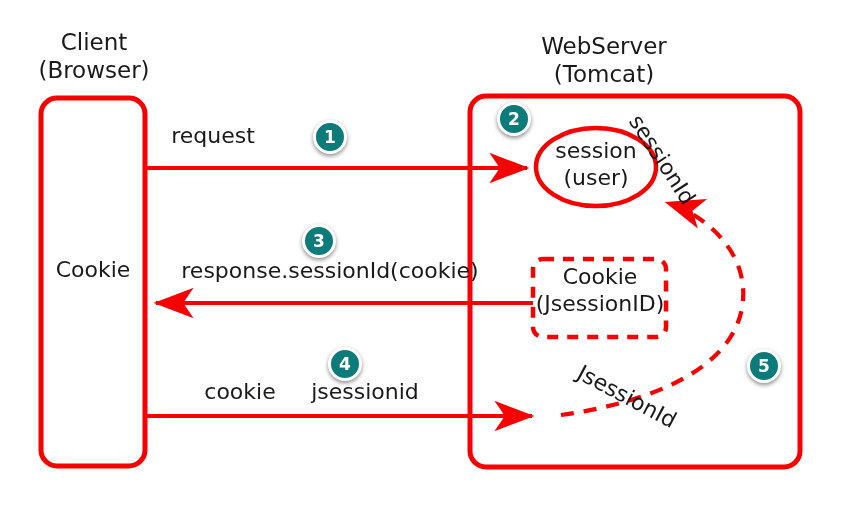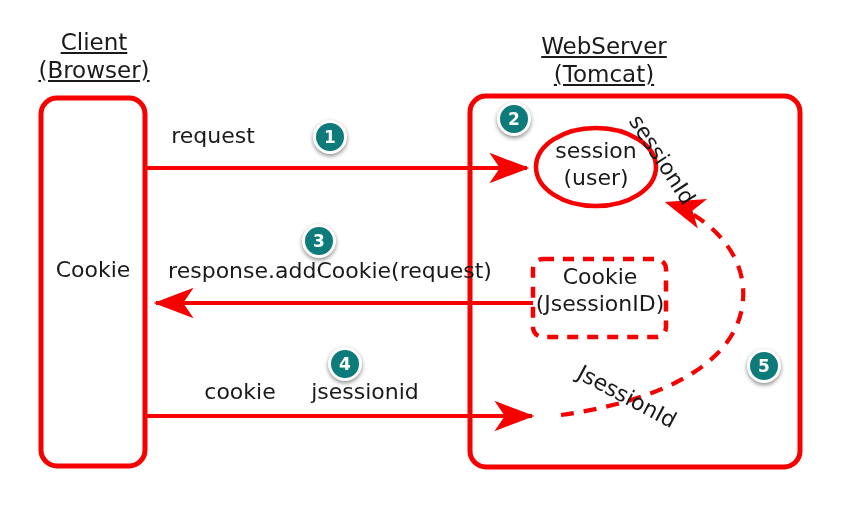--- a/index.html
+++ b/index.html
@@ -31,21 +31,20 @@
     white-space: pre;
     line-height: 1.22;
     font-size: 22px;
   }
   .ctr {
     text-align: center;
     transform: translateX(-50%);
   }
   .title {
     font-size: 23px;
-    text-decoration: underline;
   }
   .badge {
     position: absolute;
     width: 34px;
     height: 34px;
     border-radius: 50%;
     background: #0e7b7b;
     border: 3px solid #ffffff;
     box-sizing: border-box;
     box-shadow: 0 2px 4px rgba(0,0,0,0.45);
@@ -99,21 +98,21 @@
   <div class="lbl title ctr" style="left:604px; top:32px;">WebServer<br>(Tomcat)</div>
 
   <div class="lbl ctr" style="left:93px; top:257px;">Cookie</div>
 
   <div class="lbl ctr" style="left:596px; top:138px; ">session<br>(user)</div>
 
   <div class="lbl ctr" style="left:600px; top:264px; text-align:center;">Cookie<br>(JsessionID)</div>
 
   <div class="lbl ctr" style="left:213px; top:123px;">request</div>
 
-  <div class="lbl ctr" style="left:330px; top:258px;">response.addCookie(request)</div>
+  <div class="lbl ctr" style="left:330px; top:258px;">response.sessionId(cookie)</div>
 
   <div class="lbl ctr" style="left:240px; top:379px;">cookie</div>
 
   <div class="lbl ctr" style="left:365px; top:379px;">jsessionid</div>
 
   <div class="lbl rot" style="left:645px; top:110px; transform:rotate(57deg);">sessionId</div>
 
   <div class="lbl rot" style="left:585px; top:360px; transform:rotate(28deg);">JsessionId</div>
 
   <div class="badge" style="left:330px; top:137px;">1</div>

